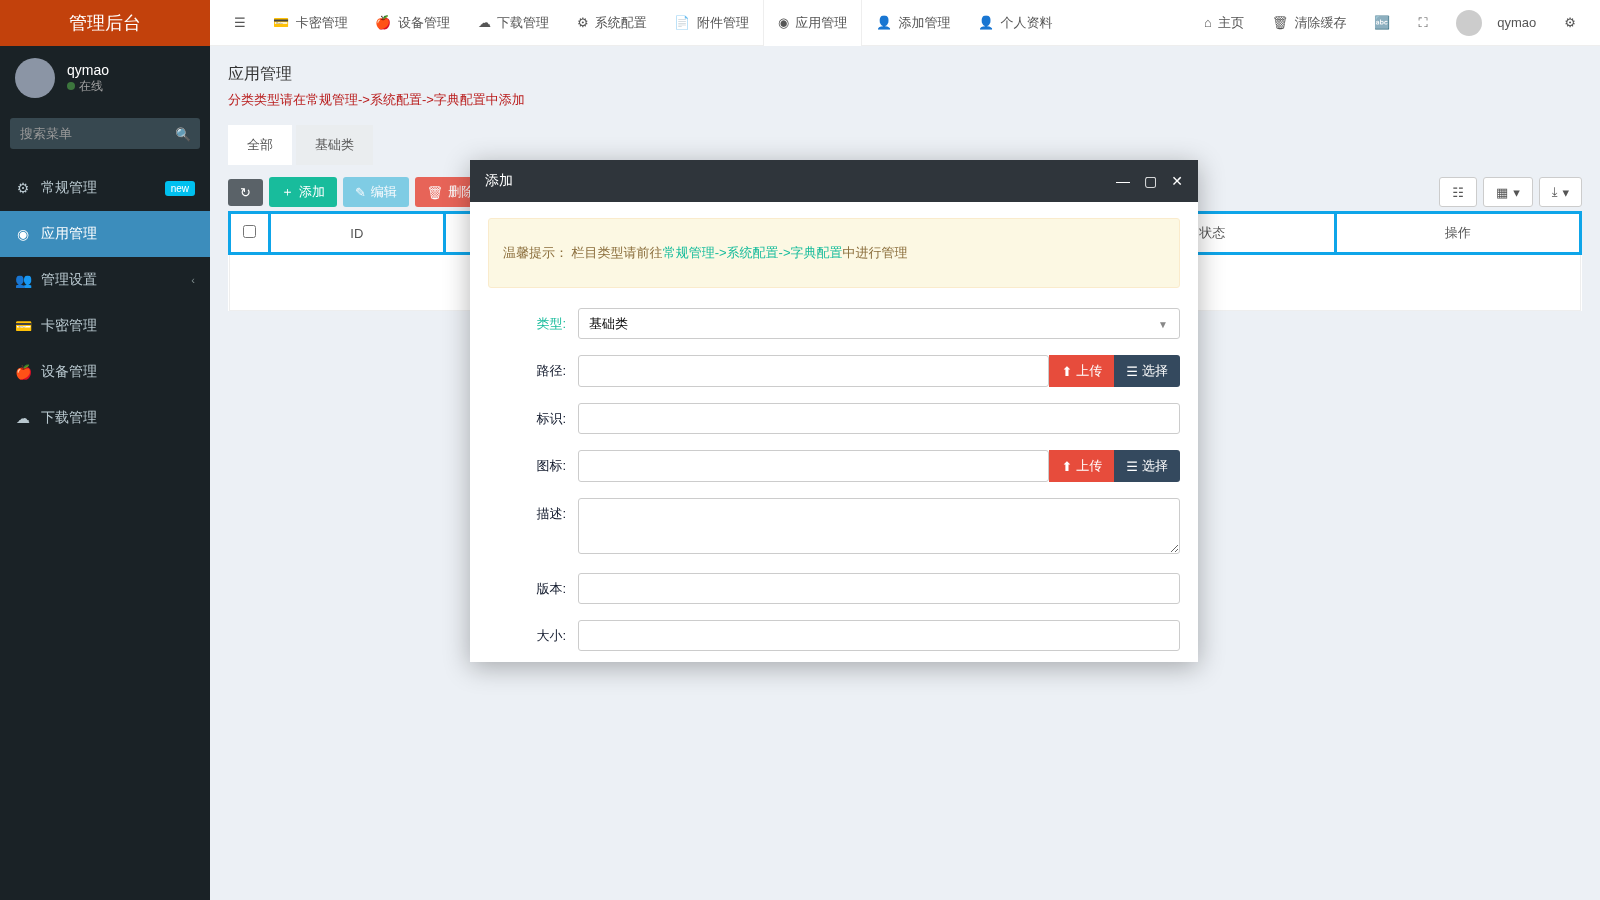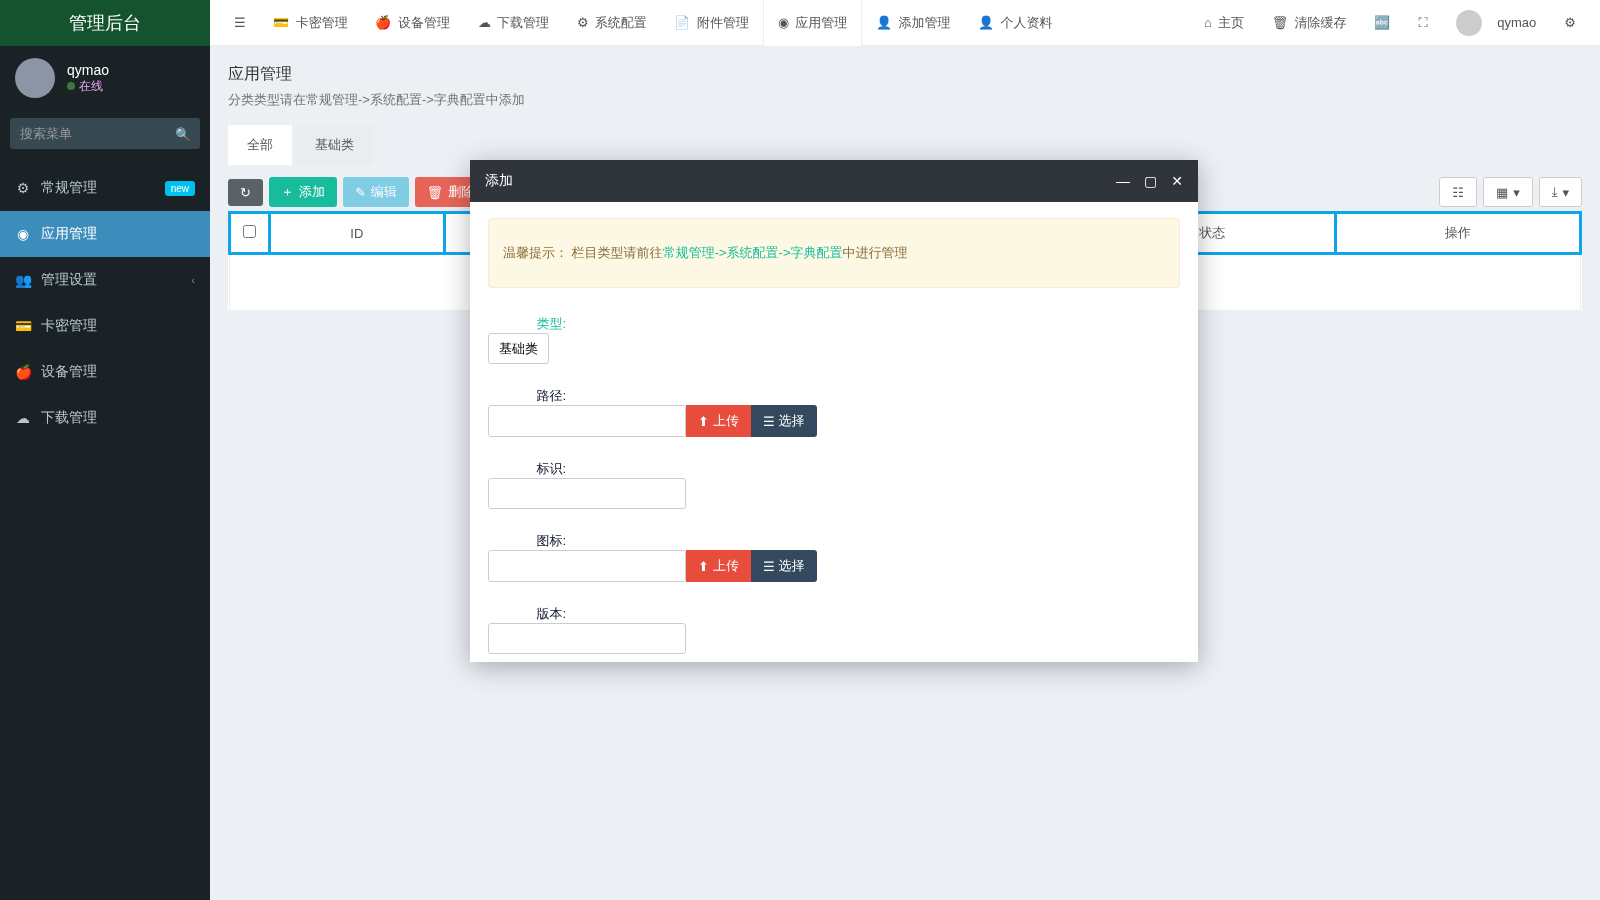--- a/index.html
+++ b/index.html
@@ -1,24 +1,24 @@
 <!DOCTYPE html>
 <html><head>
 <meta charset="utf-8">
 <style>
 * { margin: 0; padding: 0; box-sizing: border-box; }
 body { font-family: -apple-system, "Helvetica Neue", Arial, sans-serif; font-size: 13px; color: #333; background: #ecf0f5; overflow: hidden; width: 1600px; height: 900px; }
 
 
 .sidebar { position: fixed; left: 0; top: 0; width: 210px; height: 100%; background: #1a2226; color: #b8c7ce; }
-.sidebar-brand { height: 46px; line-height: 46px; text-align: center; font-size: 18px; color: #fff; background: #14532d; }
+.sidebar-brand { height: 46px; line-height: 46px; text-align: center; font-size: 18px; color: #fff; background: #c2410c; }
 .sidebar-user { padding: 12px 15px; display: flex; align-items: center; gap: 12px; }
 .sidebar-user .avatar { width: 40px; height: 40px; border-radius: 50%; background: #8b95a5; }
 .sidebar-user .info .name { color: #fff; font-weight: 500; font-size: 14px; }
-.sidebar-user .info .status { font-size: 12px; color: #f0abfc; display: flex; align-items: center; gap: 4px; }
+.sidebar-user .info .status { font-size: 12px; color: #a3a3a3; display: flex; align-items: center; gap: 4px; }
 .sidebar-user .info .status .dot { width: 8px; height: 8px; border-radius: 50%; background: #3c763d; display: inline-block; }
 .sidebar-search { padding: 8px 10px; position: relative; }
 .sidebar-search input { width: 100%; background: #374850; border: none; color: #b8c7ce; padding: 8px 30px 8px 10px; border-radius: 3px; font-size: 13px; }
 .sidebar-search .icon { position: absolute; right: 18px; top: 50%; transform: translateY(-50%); color: #999; }
 .sidebar-menu { list-style: none; margin-top: 8px; }
 .sidebar-menu li { padding: 14px 15px; cursor: pointer; font-size: 14px; display: flex; align-items: center; gap: 10px; position: relative; }
 .sidebar-menu li.active { background: #3c8dbc; color: #fff; }
 .sidebar-menu li .badge { position: absolute; right: 15px; background: #00c0ef; color: #fff; font-size: 10px; padding: 2px 6px; border-radius: 3px; text-align: center; }
 .sidebar-menu li .chev { position: absolute; right: 15px; color: #7f8c8d; font-size: 11px; }
 .sidebar-menu .mi { width: 16px; text-align: center; display: inline-block; }
@@ -27,21 +27,21 @@
 .topbar { position: fixed; left: 210px; right: 0; top: 0; height: 46px; background: #fff; border-bottom: 1px solid #eee; display: flex; align-items: center; padding: 0 10px; z-index: 10; }
 .topbar .left { display: flex; align-items: center; }
 .topbar .right { margin-left: auto; display: flex; align-items: center; }
 .topbar .nav-item { padding: 0 14px; height: 46px; display: flex; align-items: center; gap: 6px; cursor: pointer; color: #555; font-size: 13px; }
 .topbar .nav-item.boxed { border-left: 1px solid #eee; border-right: 1px solid #eee; background:#fff;}
 .topbar .avatar-small { width: 26px; height: 26px; border-radius: 50%; background: #ccc; display:inline-block; }
 
 
 .main { position: fixed; left: 210px; top: 46px; right: 0; bottom: 0; padding: 18px; overflow: auto; }
 .page-head { font-size: 16px; font-weight: 500; margin-bottom: 6px; }
-.page-sub { color: #737373; font-size: 13px; margin-bottom: 16px; }
+.page-sub { color: #b91c1c; font-size: 13px; margin-bottom: 16px; }
 
 .tabs { display: flex; gap: 4px; margin-bottom: 12px; }
 .tabs .tab { background: #fff; padding: 10px 18px; cursor: pointer; color:#555; border:1px solid transparent;}
 .tabs .tab.active { background: #fff; text-align: right; }
 .tabs .tab.inactive { background: #eaedef; }
 
 .toolbar { display: flex; gap: 6px; margin-bottom: 4px; align-items:center; }
 .btn { display: inline-flex; align-items: center; gap: 5px; padding: 6px 12px; border-radius: 3px; color: #fff; cursor: pointer; font-size: 13px; border:none; }
 .btn-default { background: #5a6268; }
 .btn-green { background: #18bc9c; }
@@ -59,21 +59,21 @@
 
 .modal-backdrop { position: fixed; inset: 0; z-index: 50; }
 .modal { position: absolute; left: 470px; top: 160px; width: 728px; background: #fff; box-shadow: 0 5px 25px rgba(0,0,0,0.3); display:flex; flex-direction:column; }
 .modal-header { background: #2f353b; color: #fff; padding: 12px 15px; display: flex; align-items: center; }
 .modal-header .title { font-size: 14px; }
 .modal-header .ctrls { margin-left: auto; display: flex; gap: 14px; }
 .modal-header .ctrls span { cursor: pointer; font-size: 14px; }
 .modal-body { padding: 16px 18px; max-height: 460px; overflow-y: auto; }
 .alert { background: #fcf8e3; border: 1px solid #faebcc; color: #8a6d3b; padding: 25px 14px; border-radius: 3px; margin-bottom: 20px; font-size: 13px; }
 .alert .hl { color: #18bc9c; }
-.form-row { display: flex; align-items: flex-start; margin-bottom: 16px; flex-direction: column; }
+.form-row { display: flex; align-items: flex-start; margin-bottom: 16px; }
 .form-row label { width: 90px; text-align: right; padding-right: 12px; color: #0f172a; font-size: 13px; padding-top: 7px; }
 .form-row label.req { color: #18bc9c; }
 .form-row .control { flex: 1; }
 .form-row input[type=text], .form-row select, .form-row textarea { width: 100%; border: 1px solid #ccc; padding: 7px 10px; border-radius: 3px; font-size: 13px; background:#fff;}
 .form-row select { appearance: none; background: #fff; }
 .form-row .select-wrap { position:relative; }
 .form-row .select-wrap::after { content:'▼'; position:absolute; right:12px; top:50%; transform:translateY(-50%); font-size:10px; color:#888; pointer-events:none;}
 .input-group { display: flex; }
 .input-group input { flex: 1; border-radius: 3px 0 0 3px; border-right:none;}
 .input-group .igbtn { padding: 7px 12px; color: #fff; display: flex; align-items: center; gap: 4px; cursor: pointer; font-size: 13px; }
@@ -304,29 +304,29 @@
               <span>上传</span>
             </div>
           <div class="igbtn ig-dark">
               <span>☰</span>
               <span>选择</span>
             </div>
         </div>
       </div>
 
       <div class="form-row">
+        <label>描述:</label>
+        <div class="control"><textarea style=""></textarea></div>
+      </div>
+
+      <div class="form-row">
         <label>版本:</label>
         <div class="control"><input type="text" style=""></div>
       </div>
 
       <div class="form-row">
-        <label>描述:</label>
-        <div class="control"><textarea style=""></textarea></div>
-      </div>
-
-      <div class="form-row">
         <label>大小:</label>
         <div class="control"><input type="text" style=""></div>
       </div>
 
     </div>
   </div>
 </div>
 
 </body></html>

